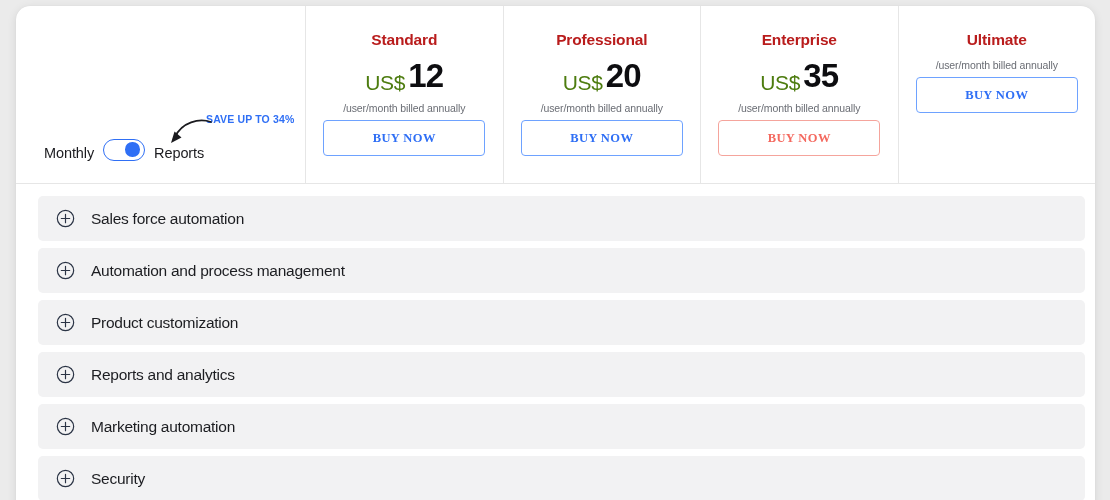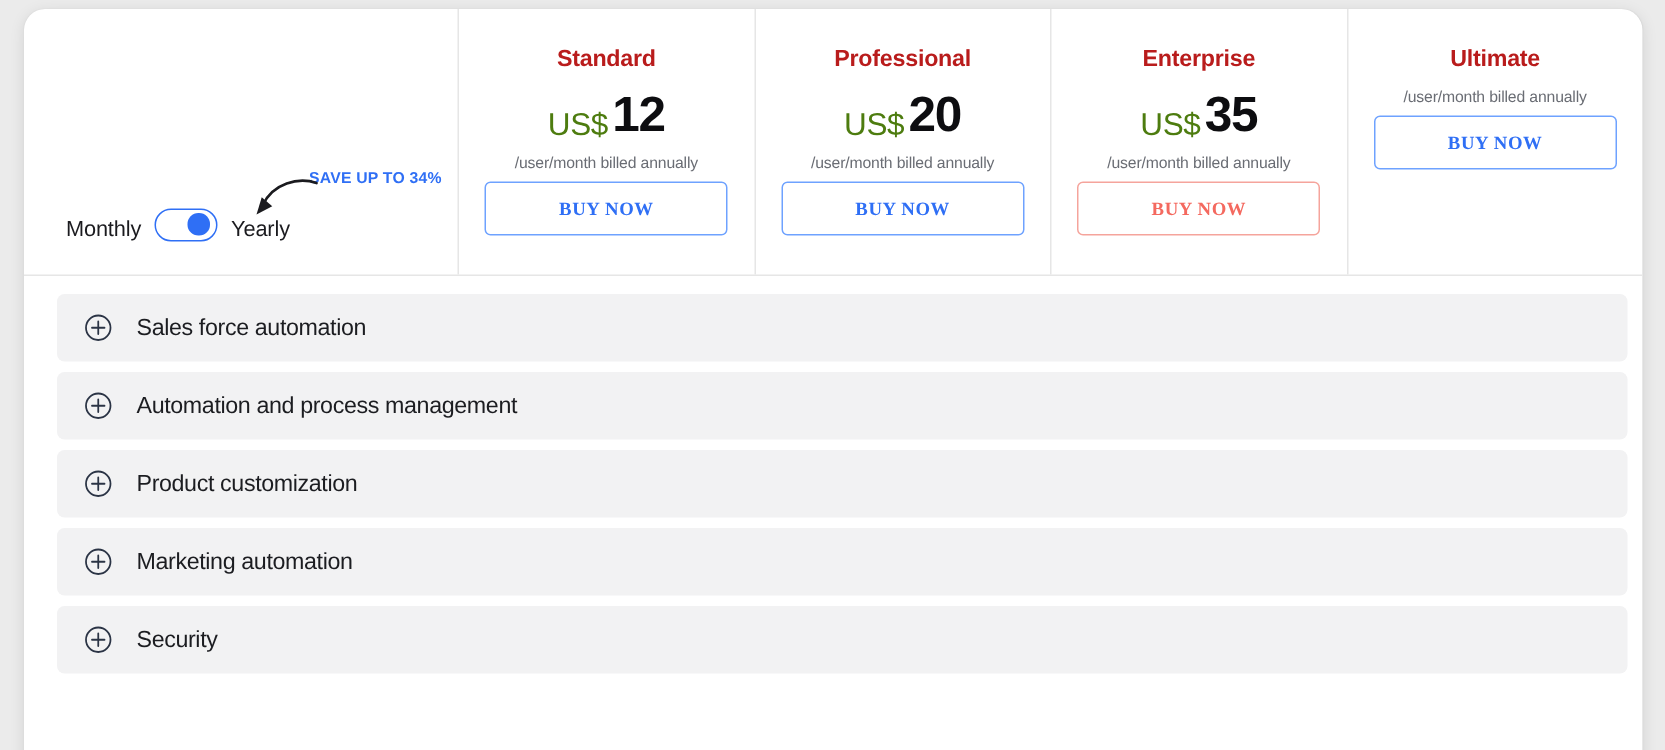--- a/index.html
+++ b/index.html
@@ -215,21 +215,21 @@
         <path d="M5 26 L8.5 14.5 L15.5 20.5 Z" fill="#1b1b1f"></path>
       </svg>
 
       <div class="toggle-wrap">
         <span class="toggle-label">Monthly</span>
 
         <div class="switch">
           <div class="knob"></div>
         </div>
 
-        <span class="toggle-label">Yearly</span>
+        <span class="toggle-label">Reports</span>
       </div>
     </div>
 
     <div class="plan-cell">
       <div class="plan-name">Standard</div>
       <div class="plan-price">
         <span class="cur">US$</span><span class="amt">12</span>
       </div>
       <div class="plan-sub">/user/month billed annually</div>
       <button class="buy-btn">BUY NOW</button>
@@ -279,20 +279,27 @@
     </div>
 
     <div class="acc-row">
       <svg class="plus-icon" viewBox="0 0 20 20">
         <circle cx="10" cy="10" r="8.6" fill="none" stroke="#2b3445" stroke-width="1.25"></circle>
         <path d="M10 5.6 V14.4 M5.6 10 H14.4" stroke="#2b3445" stroke-width="1.25" stroke-linecap="round"></path>
       </svg>
       <span class="acc-label">Product customization</span>
     </div>
 
+    <div class="acc-row">
+      <svg class="plus-icon" viewBox="0 0 20 20">
+        <circle cx="10" cy="10" r="8.6" fill="none" stroke="#2b3445" stroke-width="1.25"></circle>
+        <path d="M10 5.6 V14.4 M5.6 10 H14.4" stroke="#2b3445" stroke-width="1.25" stroke-linecap="round"></path>
+      </svg>
+      <span class="acc-label">Reports and analytics</span>
+    </div>
 
     <div class="acc-row">
       <svg class="plus-icon" viewBox="0 0 20 20">
         <circle cx="10" cy="10" r="8.6" fill="none" stroke="#2b3445" stroke-width="1.25"></circle>
         <path d="M10 5.6 V14.4 M5.6 10 H14.4" stroke="#2b3445" stroke-width="1.25" stroke-linecap="round"></path>
       </svg>
       <span class="acc-label">Marketing automation</span>
     </div>
 
     <div class="acc-row">

